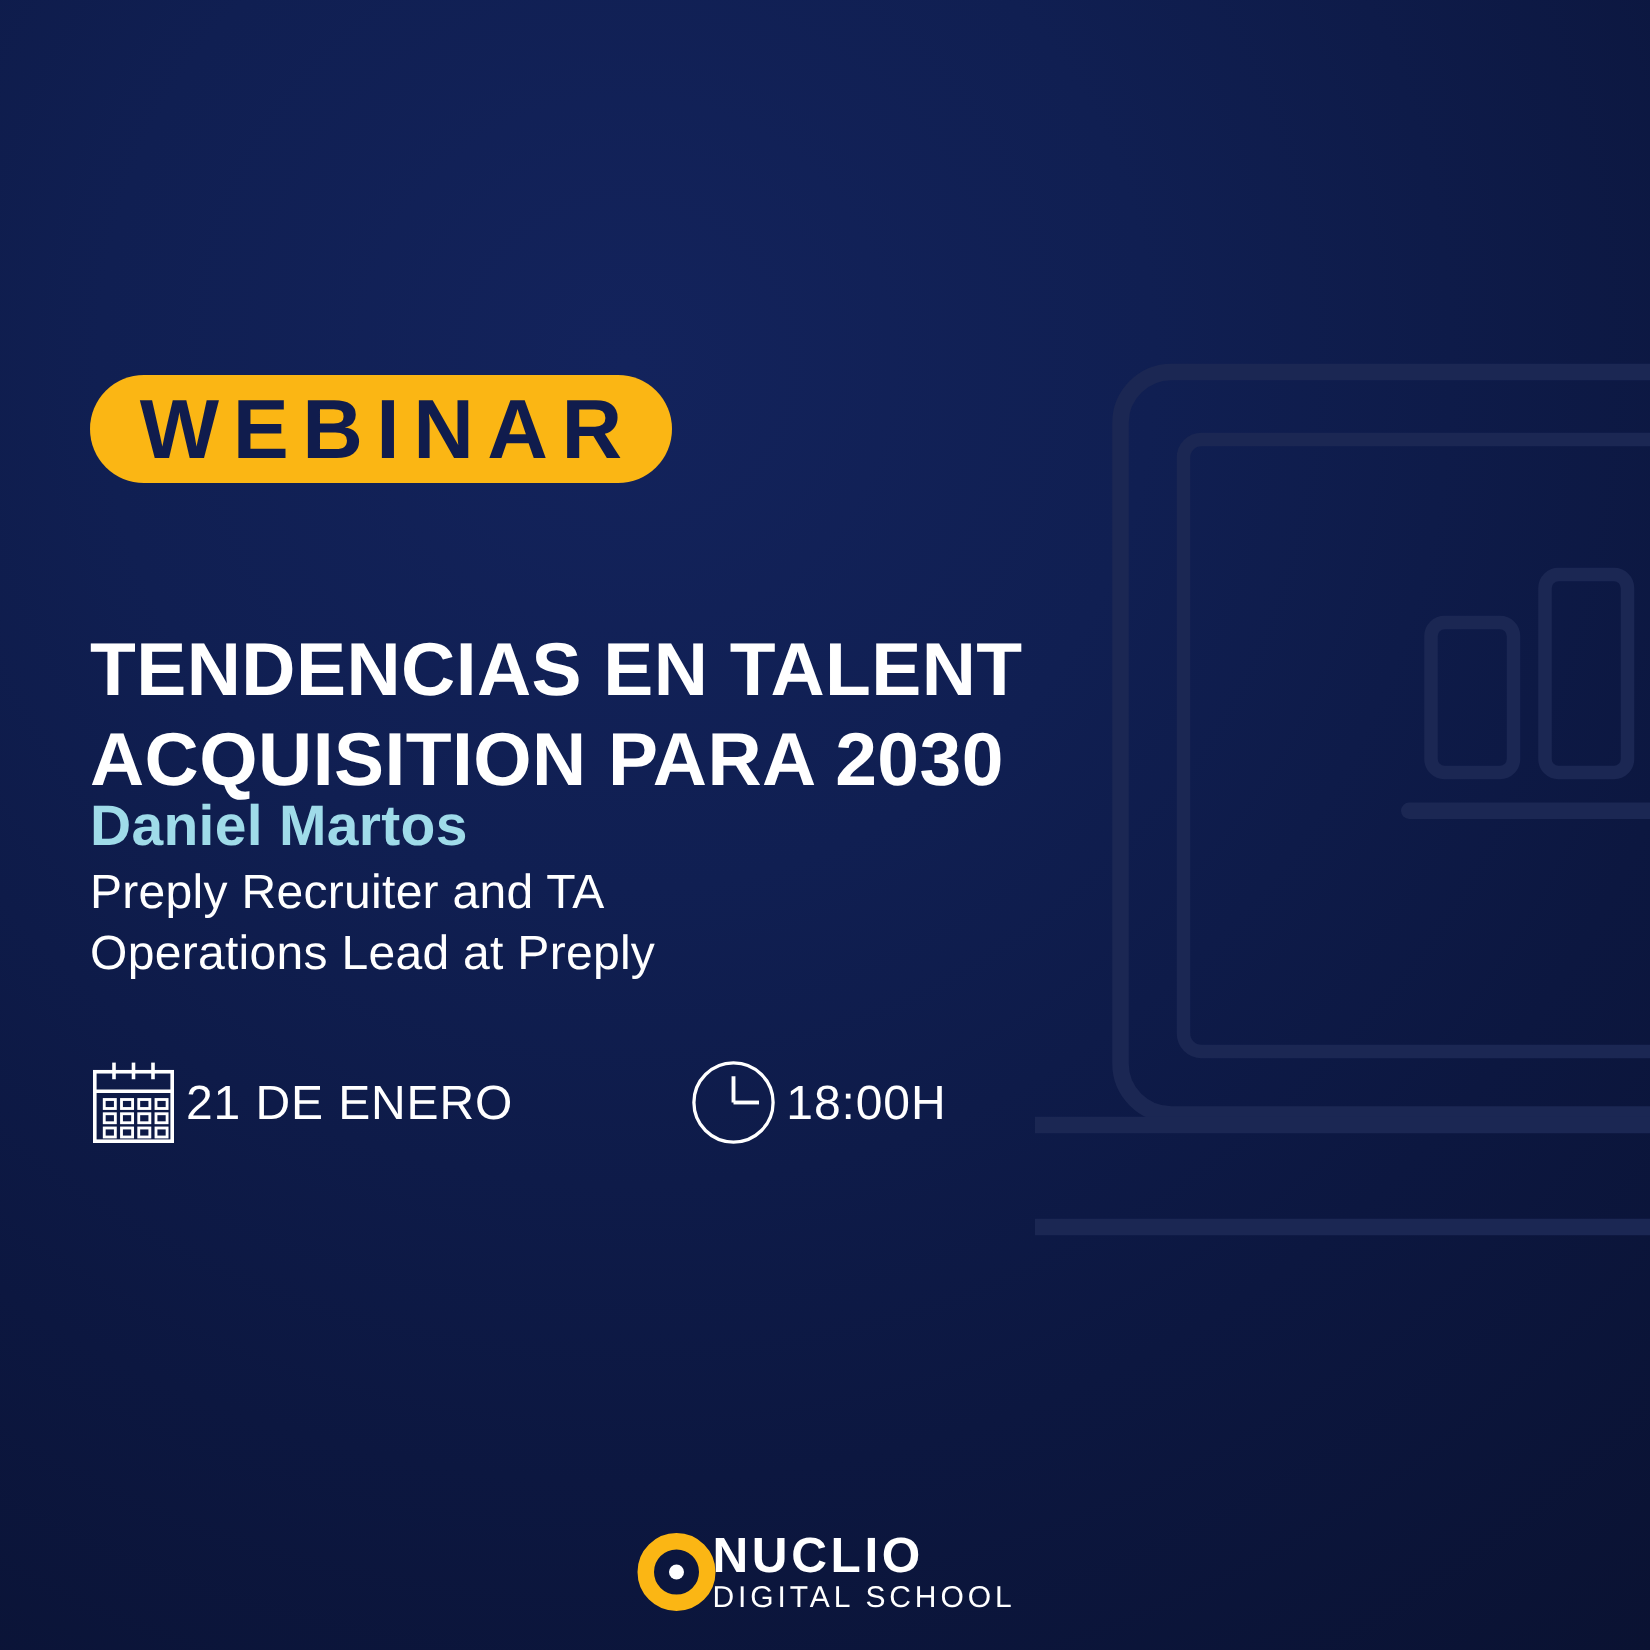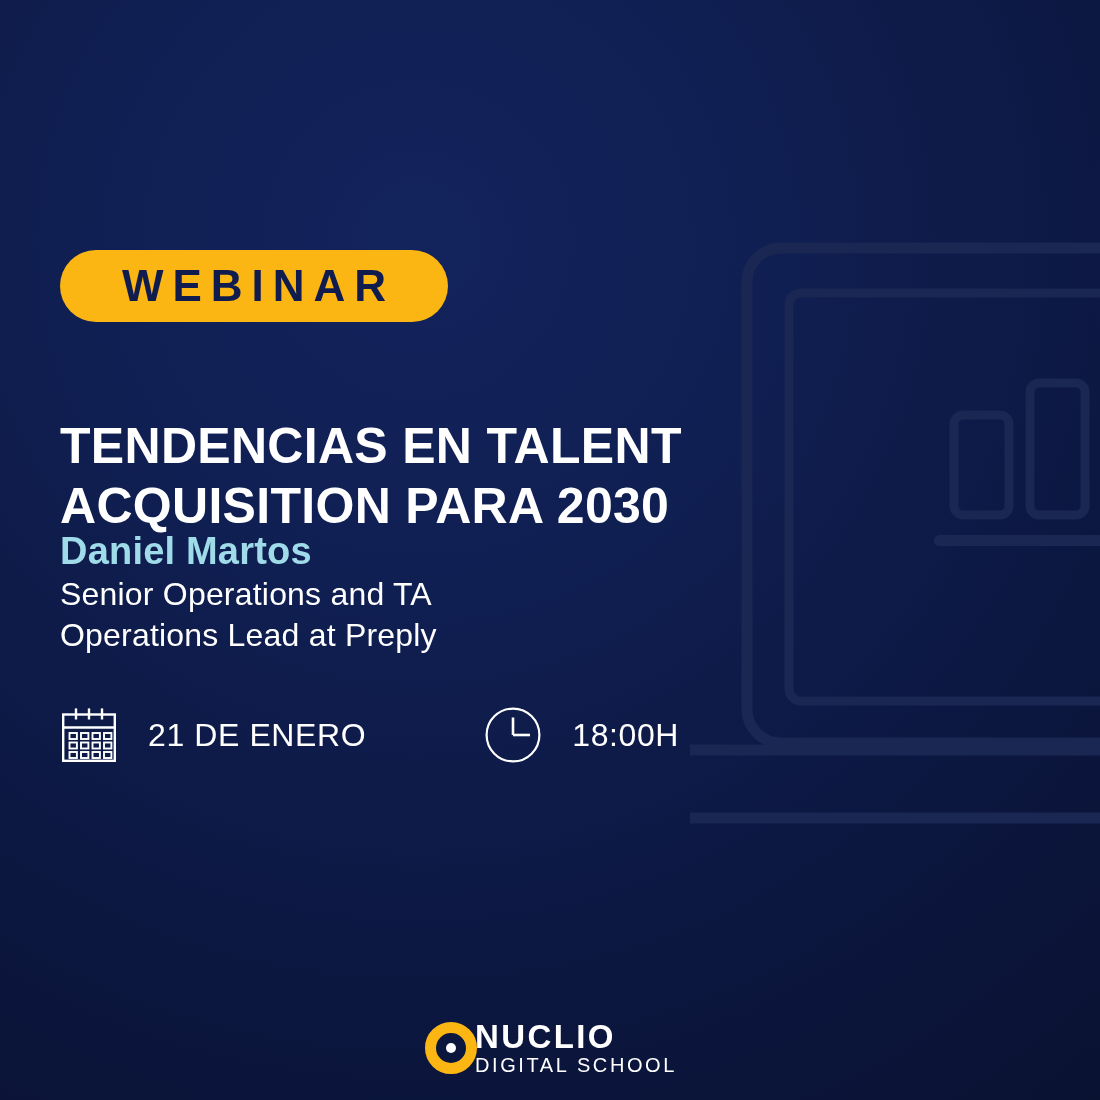--- a/index.html
+++ b/index.html
@@ -40,21 +40,21 @@
     height: 72px;
     background: #fbb614;
     border-radius: 36px;
     display: flex;
     align-items: center;
     justify-content: center;
     box-sizing: border-box;
   }
   .badge-text {
     color: #101c4d;
-    font-size: 44px;
+    font-size: 56px;
     font-weight: bold;
     letter-spacing: 9px;
     text-indent: 9px;
     line-height: 1;
   }
 
   
   .headline {
     position: absolute;
     left: 60px;
@@ -110,21 +110,21 @@
     height: 58px;
     flex: 0 0 58px;
     display: block;
   }
   .meta-icon svg { display: block; }
   .meta-label {
     color: #ffffff;
     font-size: 32px;
     font-weight: normal;
     letter-spacing: 0.6px;
-    margin-left: 30px;
+    margin-left: 6px;
     white-space: nowrap;
   }
 
   
   .logo {
     position: absolute;
     left: 0;
     right: 0;
     top: 1020px;
     display: flex;
@@ -205,21 +205,21 @@
     <span class="badge-text">WEBINAR</span>
   </div>
 
   <h1 class="headline">
     <span class="hl-line">TENDENCIAS EN TALENT</span>
     <span class="hl-line">ACQUISITION PARA 2030</span>
   </h1>
 
   <div class="speaker">
     <span class="speaker-name">Daniel Martos</span>
-    <span class="speaker-role">Senior Operations and TA</span>
+    <span class="speaker-role">Preply Recruiter and TA</span>
     <span class="speaker-role">Operations Lead at Preply</span>
   </div>
 
   <div class="meta-row">
 
     <div class="meta-item date">
       <span class="meta-icon">
         <svg width="58" height="58" viewBox="0 0 58 58" fill="none" xmlns="http://www.w3.org/2000/svg">
 
           <rect x="3.2" y="8.5" width="51.6" height="46.3" stroke="#ffffff" stroke-width="2.4" fill="none"></rect>

